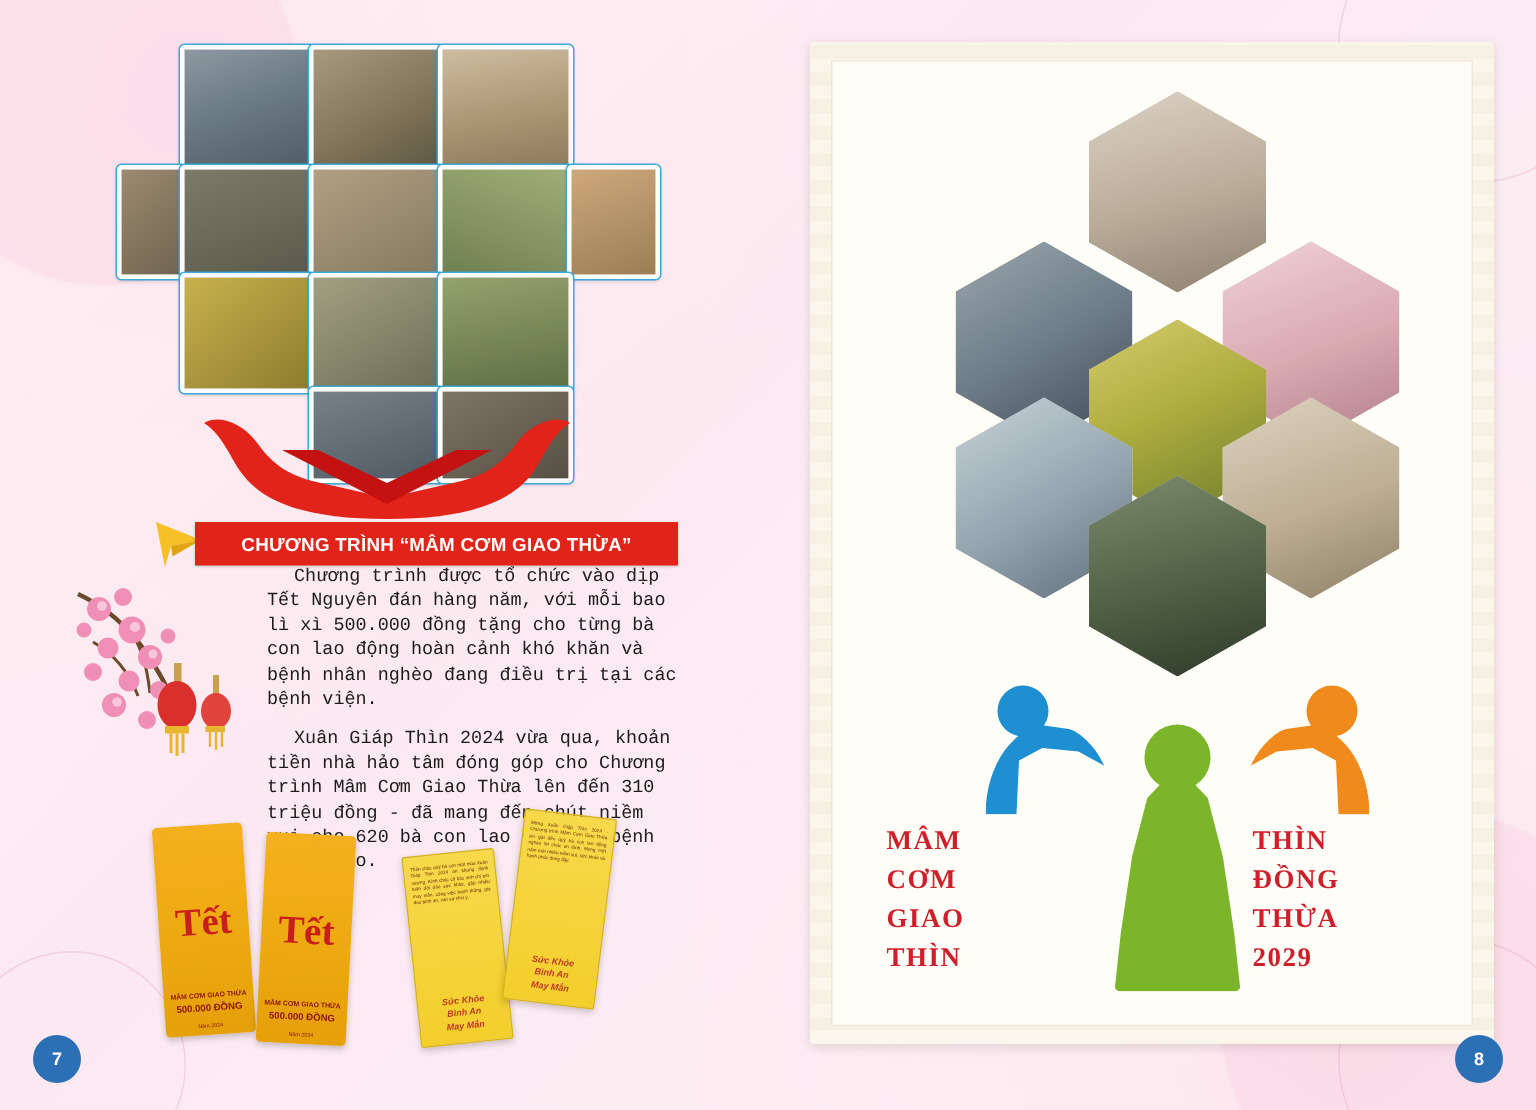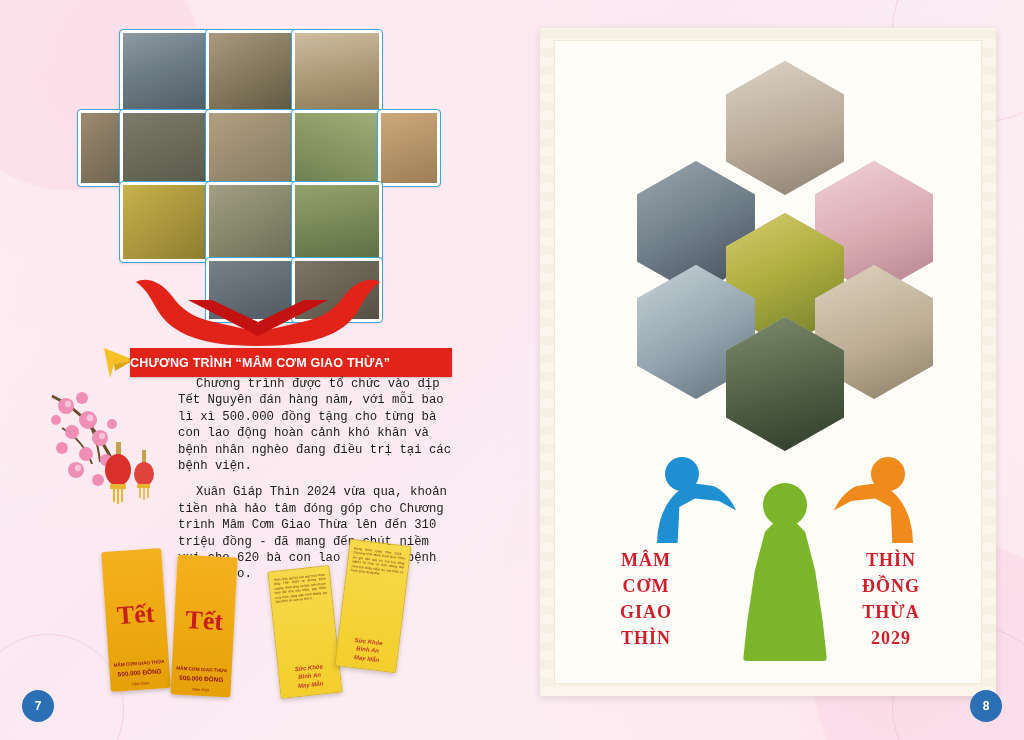--- a/index.html
+++ b/index.html
@@ -76,21 +76,21 @@
 
   .ribbon {
     position: absolute;
     left: 112px;
     top: 334px;
     width: 322px;
     height: 29px;
     background: #e2231a;
     display: flex;
     align-items: center;
-    justify-content: flex-start;
+    justify-content: center;
     box-shadow: 0 1px 2px rgba(0,0,0,0.2);
   }
   .ribbon span {
     color: #ffffff;
     font-size: 12.5px;
     font-weight: bold;
     letter-spacing: 0.2px;
     white-space: nowrap;
   }
   .ribbon-flag {
@@ -325,21 +325,21 @@
   }
   .person.orange .head { background: #f08a1c; left: 44px; top: 8px; }
   .person.orange .arm {
     background: #f08a1c;
     left: 0; top: 34px;
     clip-path: polygon(100% 100%, 100% 30%, 82% 8%, 60% 0%, 30% 6%, 0% 30%, 0% 52%, 28% 30%, 56% 26%, 74% 40%, 76% 100%);
   }
 
   .brand-left, .brand-right {
     position: absolute;
-    text-align: center;
+    text-align: left;
     color: #cf1f2a;
     font-weight: bold;
     font-size: 18px;
     line-height: 26px;
     font-family: "Liberation Serif", serif;
     letter-spacing: 1px;
   }
   .brand-left { left: 36px; top: 506px; width: 110px; }
   .brand-right { right: 34px; top: 506px; width: 112px; }
 </style>

